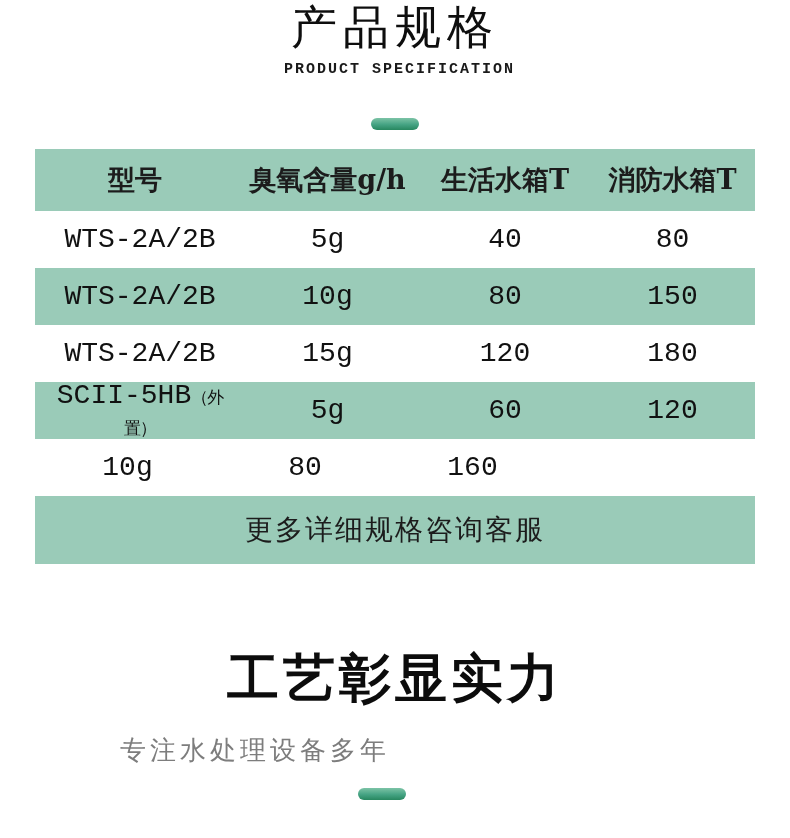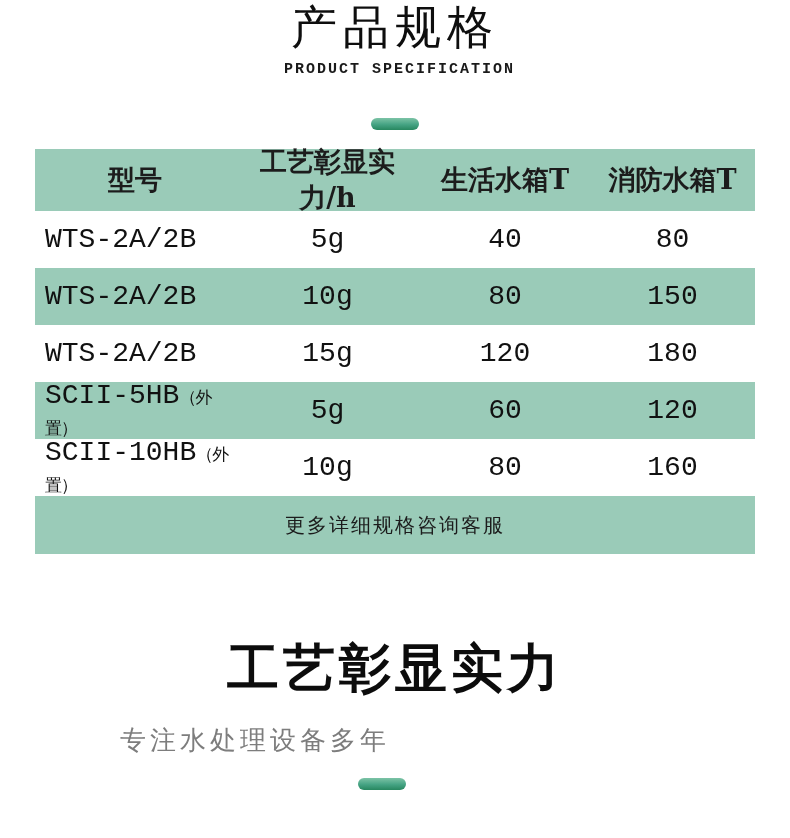--- a/index.html
+++ b/index.html
@@ -48,32 +48,32 @@
   .tr{display:flex;align-items:center;height:57px;background:#ffffff;}
   .tr.green{background:var(--band-green);}
   .tr.thead{
     height:62px;
     background:var(--band-green);
     font-weight:700;
     font-size:27px;
     color:#1c1c1c;
   }
   .td{padding:0;}
-  .c1{width:200px;padding-left:10px;text-align:left;}
+  .c1{width:200px;padding-left:10px;text-align:center;}
   .thead .c1{text-align:center;padding-left:0;}
   .c2{width:185px;text-align:center;}
   .c3{width:170px;text-align:center;}
   .c4{width:165px;text-align:center;}
   .mono{font-family:"Liberation Mono","DejaVu Serif",monospace;}
   .model-note{font-size:17px;letter-spacing:-1px;}
   .tr.tfoot{
-    height:58px;
+    height:68px;
     background:var(--band-green);
     justify-content:center;
-    font-size:20px;
+    font-size:28px;
     letter-spacing:2px;
     color:#1c1c1c;
   }
   .craft-title{
     margin:84px 0 16px;
     text-align:center;
     font-size:52px;
     font-weight:700;
     letter-spacing:4px;
     line-height:1.15;
@@ -97,21 +97,21 @@
   <div class="sec-header">
     <h1 class="page-title">产品规格</h1>
     <div class="page-subtitle-en">PRODUCT SPECIFICATION</div>
     <div class="pill"></div>
   </div>
 
   <div class="spec-table">
 
     <div class="tr thead">
       <div class="td c1">型号</div>
-      <div class="td c2">工艺彰显实力/h</div>
+      <div class="td c2">臭氧含量g/h</div>
       <div class="td c3">生活水箱T</div>
       <div class="td c4">消防水箱T</div>
     </div>
 
     <div class="tr">
       <div class="td c1 mono"><span>WTS-2A/2B</span><span class="model-note"></span></div>
       <div class="td c2 mono">5g</div>
       <div class="td c3 mono">40</div>
       <div class="td c4 mono">80</div>
     </div>
@@ -131,21 +131,20 @@
     </div>
 
     <div class="tr green">
       <div class="td c1 mono"><span>SCII-5HB</span><span class="model-note">（外置）</span></div>
       <div class="td c2 mono">5g</div>
       <div class="td c3 mono">60</div>
       <div class="td c4 mono">120</div>
     </div>
 
     <div class="tr">
-      <div class="td c1 mono"><span>SCII-10HB</span><span class="model-note">（外置）</span></div>
       <div class="td c2 mono">10g</div>
       <div class="td c3 mono">80</div>
       <div class="td c4 mono">160</div>
     </div>
 
     <div class="tr tfoot">
       <div>更多详细规格咨询客服</div>
     </div>
 
   </div>

